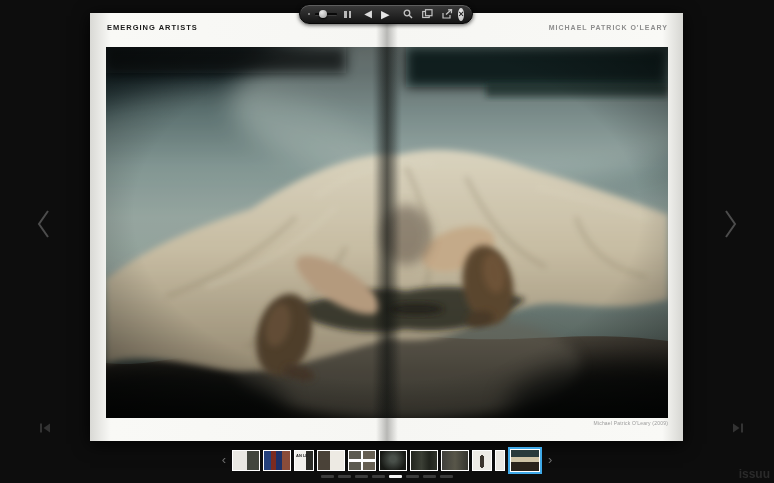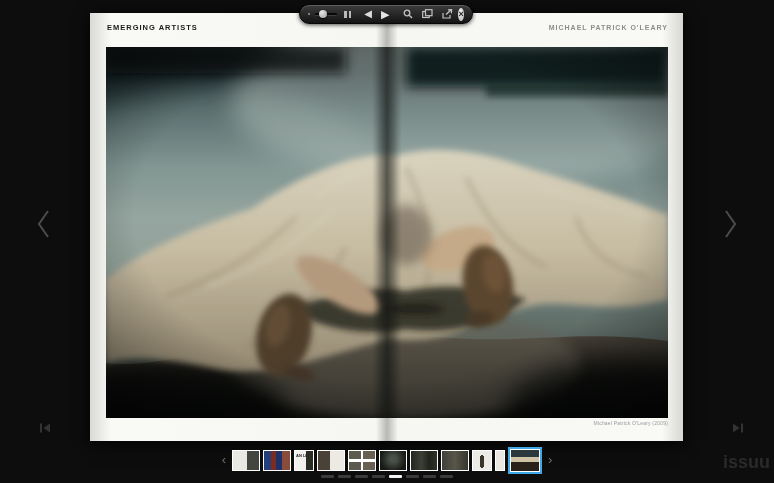--- a/index.html
+++ b/index.html
@@ -73,21 +73,21 @@
   .v-white-figure .thumb-inner{width:18px;background:radial-gradient(ellipse 22% 58% at 50% 55%,#3b342c 0 60%,rgba(0,0,0,0) 61%),#edebe5;}
   .v-narrow-white .thumb-inner{width:8px;background:#e9e7e1;}
   .v-current-dark-photo .thumb-inner{background:linear-gradient(180deg,#2a3a3c 0 34%,#cfc3a6 34% 58%,#2a221a 58% 100%);}
 
   
   .pagination{position:absolute;left:0;top:475px;width:774px;display:flex;justify-content:center;gap:4px;}
   .dash{width:13px;height:3px;border-radius:1px;background:#3b3b3b;}
   .dash.active{background:#f4f4f4;}
 
   
-  .issuu-logo{position:absolute;right:4px;bottom:10px;font-size:18px;font-weight:bold;
+  .issuu-logo{position:absolute;right:4px;bottom:2px;font-size:12px;font-weight:bold;
           color:#2a2a2a;letter-spacing:0;}
 </style>
 </head>
 <body>
 
 <div class="stage">
 
   <div class="spread">
     <div class="page page-left"></div>
     <div class="page page-right"></div>

